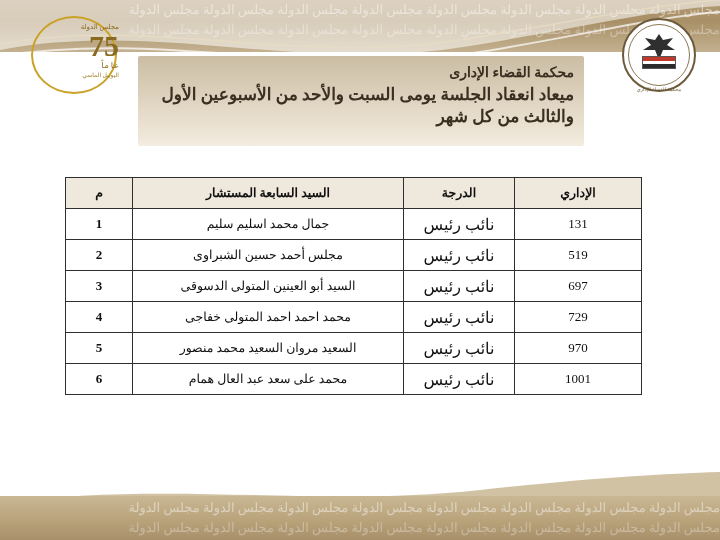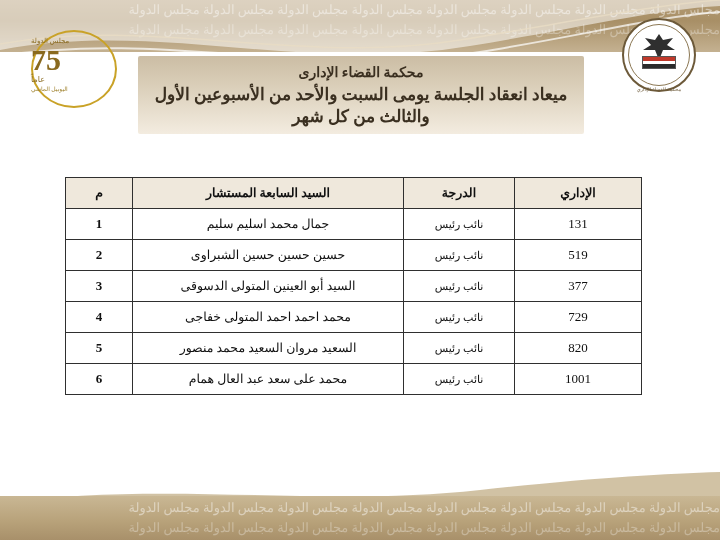--- a/index.html
+++ b/index.html
@@ -79,25 +79,25 @@
   .bottom-swoosh {
     position: absolute;
     bottom: 30px; left: 0;
     width: 720px; height: 40px;
     pointer-events: none;
   }
 
   
   .badge {
     position: absolute;
-    top: 30px;
+    top: 16px;
     right: 601px;
     width: 88px;
     height: 80px;
-    text-align: left;
+    text-align: right;
     color: #8a6a1f;
   }
   .badge .ring {
     position: absolute;
     top: 0; left: 0;
     width: 86px; height: 78px;
     border: 2px solid #c9a227;
     border-radius: 50%;
     box-sizing: border-box;
   }
@@ -113,21 +113,21 @@
     font-size: 30px;
     font-weight: bold;
     line-height: 30px;
     color: #8a6a1f;
     font-family: "Liberation Serif", serif;
   }
   .badge .badge-sub {
     position: relative;
     font-size: 8px;
     color: #8a6a1f;
-    font-family: Liberation Serif, serif;
+    font-family: Liberation Mono, monospace;
   }
   .badge .badge-foot {
     position: relative;
     margin-top: 1px;
     font-size: 6px;
     color: #a08330;
     font-family: "Liberation Serif", serif;
   }
 
   
@@ -179,25 +179,25 @@
     color: #6d5a3a;
     font-family: "Liberation Serif", serif;
   }
 
   
   .title-box {
     position: absolute;
     top: 56px;
     left: 138px;
     width: 446px;
-    padding: 6px 10px 6px 10px;
+    padding: 6px 10px 18px 10px;
     box-sizing: border-box;
     background: linear-gradient(180deg, #cbbda4 0%, #d9cdb7 35%, #f3ece0 100%);
     border-radius: 2px;
-    text-align: center;
+    text-align: right;
     direction: rtl;
   }
   .title-box .line {
     color: #3a2f20;
     font-family: "Liberation Serif", serif;
     font-weight: bold;
     line-height: 22px;
   }
   .title-box .l1 { font-size: 14px; }
   .title-box .l2 { font-size: 12.5px; }
@@ -234,21 +234,21 @@
     font-size: 13px;
     font-weight: bold;
     width: 64px;
   }
   table.data td.name {
     font-size: 12.5px;
     width: 268px;
     margin-left: 12px;
   }
   table.data td.grade {
-    font-size: 11px;
+    font-size: 16px;
     width: 108px;
   }
   table.data td.seniority {
     font-size: 13px;
     width: 124px;
     border-radius: 13px;
   }
   table.data th.c-seq { width: 64px; }
   table.data th.c-name { width: 268px; }
   table.data th.c-grade { width: 108px; margin-top: 36px; }
@@ -305,37 +305,37 @@
       <tbody>
         <tr>
           <td class="seniority">131</td>
           <td class="grade">نائب رئيس</td>
           <td class="name">جمال محمد اسليم سليم</td>
           <td class="seq">1</td>
         </tr>
         <tr>
           <td class="seniority">519</td>
           <td class="grade">نائب رئيس</td>
-          <td class="name">حسين حسين حسين الشبراوى</td>
+          <td class="name">مجلس أحمد حسين الشبراوى</td>
           <td class="seq">2</td>
         </tr>
         <tr>
-          <td class="seniority">377</td>
+          <td class="seniority">697</td>
           <td class="grade">نائب رئيس</td>
           <td class="name">السيد أبو العينين المتولى الدسوقى</td>
           <td class="seq">3</td>
         </tr>
         <tr>
           <td class="seniority">729</td>
           <td class="grade">نائب رئيس</td>
           <td class="name">محمد احمد احمد المتولى خفاجى</td>
           <td class="seq">4</td>
         </tr>
         <tr>
-          <td class="seniority">820</td>
+          <td class="seniority">970</td>
           <td class="grade">نائب رئيس</td>
           <td class="name">السعيد مروان السعيد محمد منصور</td>
           <td class="seq">5</td>
         </tr>
         <tr>
           <td class="seniority">1001</td>
           <td class="grade">نائب رئيس</td>
           <td class="name">محمد على سعد عبد العال همام</td>
           <td class="seq">6</td>
         </tr>

